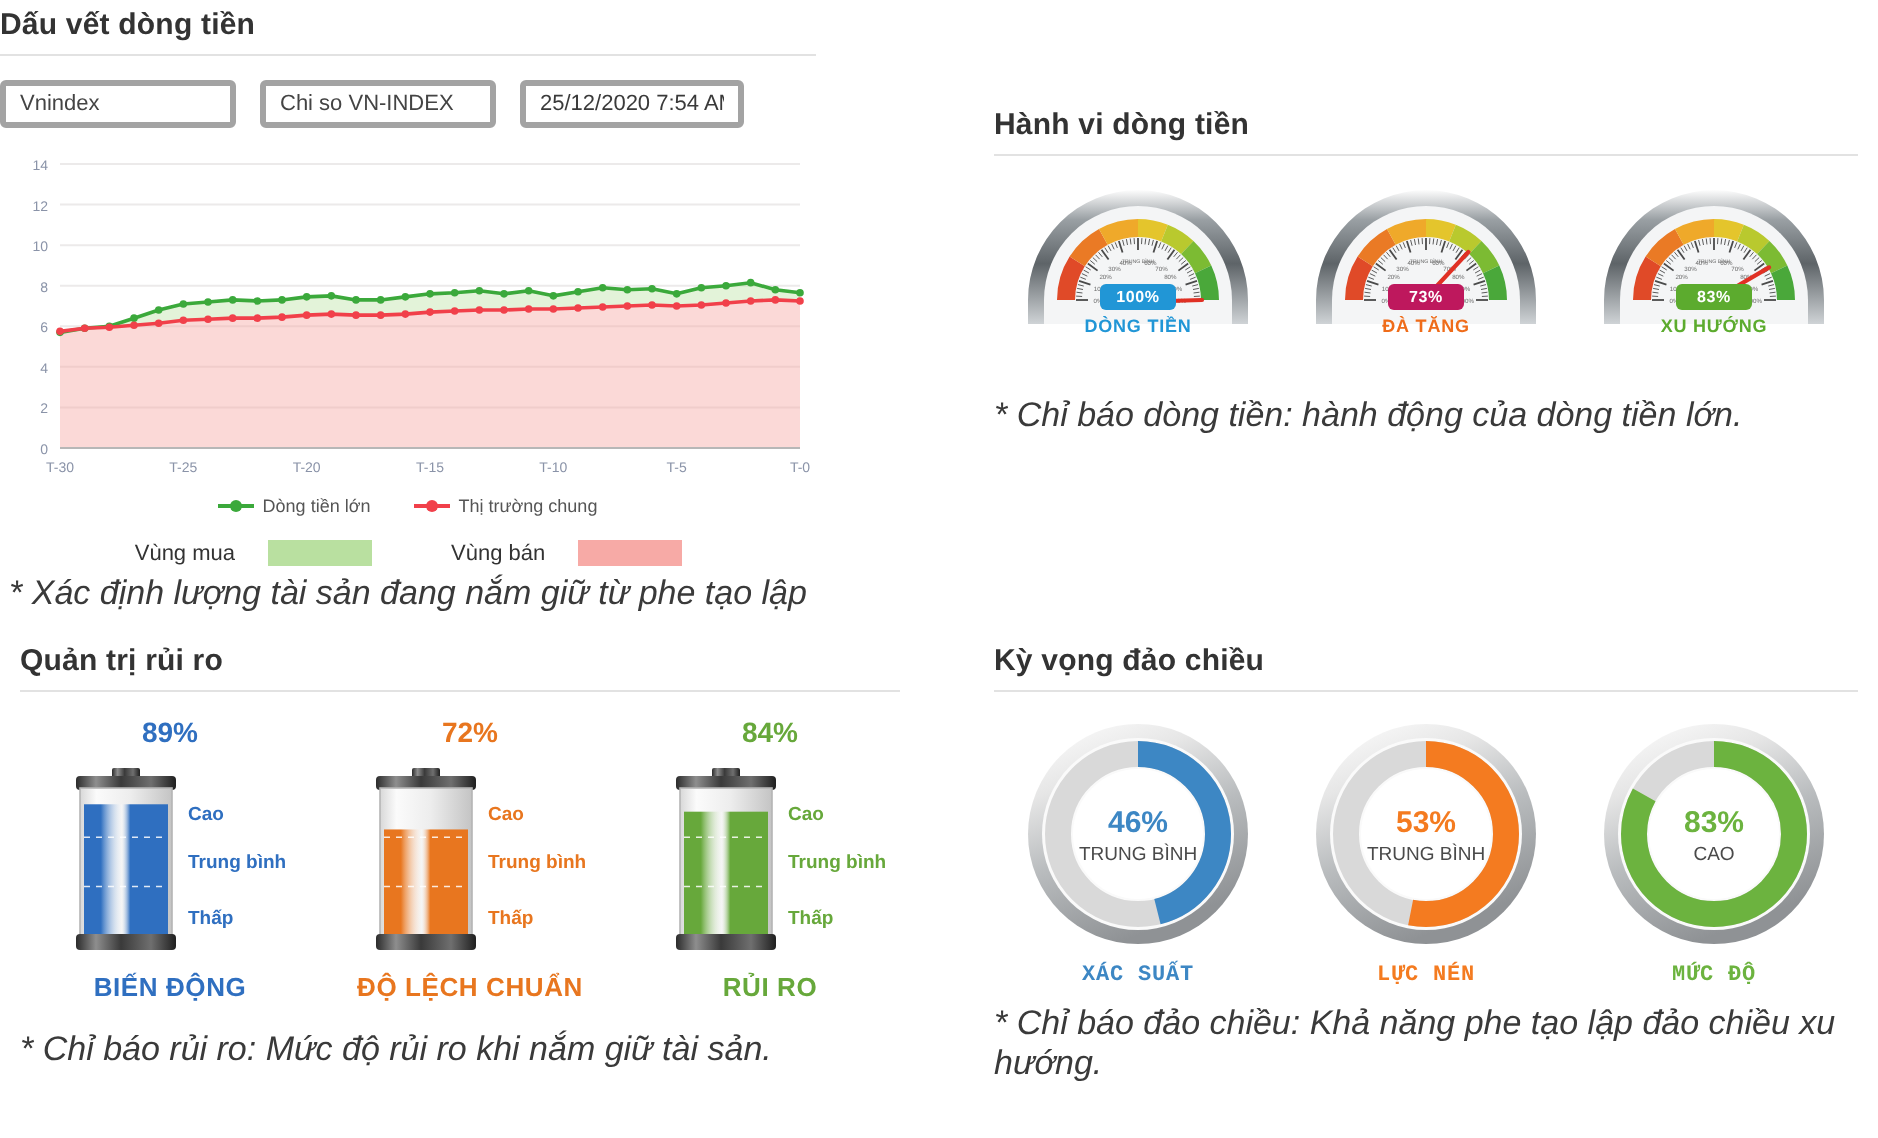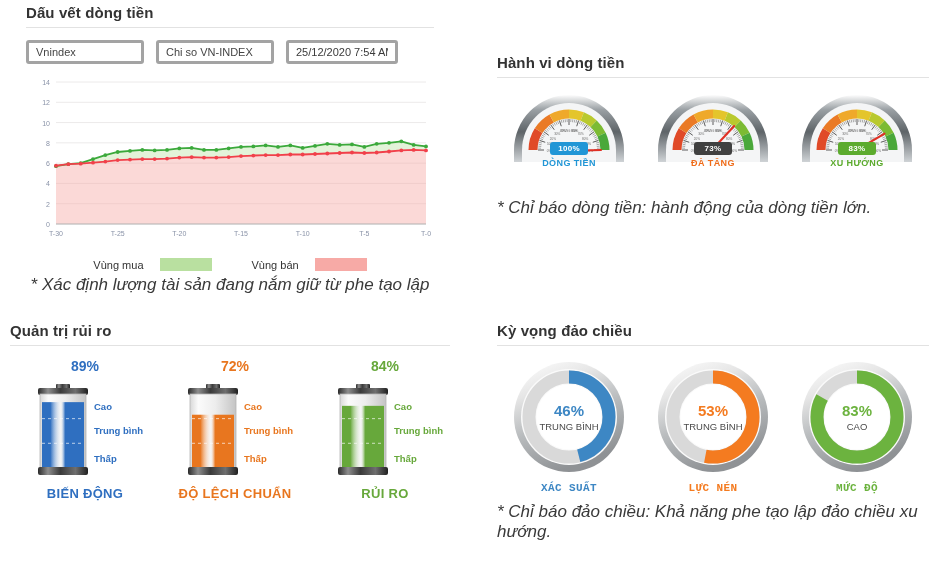--- a/index.html
+++ b/index.html
@@ -155,21 +155,21 @@
     margin-top: 6px;
     font-family: Liberation Mono, monospace;
   }
   svg { display: block; }
 </style>
 </head>
 <body>
 
 <div class="page">
 
-  <div class="panel" style="left:26px; top:4px; width:408px;">
+  <div class="panel" style="left:0; top:4px; width:408px;">
     <div class="panel-title">Dấu vết dòng tiền</div>
     <div class="panel-rule"></div>
 
     <div class="inputs-row">
       <input class="txt-input in-a" value="Vnindex" style="">
       <input class="txt-input in-b" value="Chi so VN-INDEX" style="">
       <input class="txt-input in-c" value="25/12/2020 7:54 AM" style="">
     </div>
 
     <div class="chart-wrap">
@@ -260,20 +260,30 @@
           <text x="30" y="162" text-anchor="middle" font-size="7" fill="#8a93a8" font-family="&quot;Liberation Sans&quot;, sans-serif">T-30</text>
           <text x="91.66666666666666" y="162" text-anchor="middle" font-size="7" fill="#8a93a8" font-family="&quot;Liberation Sans&quot;, sans-serif">T-25</text>
           <text x="153.33333333333331" y="162" text-anchor="middle" font-size="7" fill="#8a93a8" font-family="&quot;Liberation Sans&quot;, sans-serif">T-20</text>
           <text x="215" y="162" text-anchor="middle" font-size="7" fill="#8a93a8" font-family="&quot;Liberation Sans&quot;, sans-serif">T-15</text>
           <text x="276.66666666666663" y="162" text-anchor="middle" font-size="7" fill="#8a93a8" font-family="&quot;Liberation Sans&quot;, sans-serif">T-10</text>
           <text x="338.3333333333333" y="162" text-anchor="middle" font-size="7" fill="#8a93a8" font-family="&quot;Liberation Sans&quot;, sans-serif">T-5</text>
           <text x="400" y="162" text-anchor="middle" font-size="7" fill="#8a93a8" font-family="&quot;Liberation Sans&quot;, sans-serif">T-0</text>
         </svg>
     </div>
 
+    <div class="chart-legend">
+      <div class="leg-item">
+        <span class="leg-line" id="leg-green" style="background: rgb(59, 169, 59);"></span>
+        <span>Dòng tiền lớn</span>
+      </div>
+      <div class="leg-item">
+        <span class="leg-line" id="leg-red" style="background: rgb(241, 64, 74);"></span>
+        <span>Thị trường chung</span>
+      </div>
+    </div>
 
     <div class="zone-legend">
       <div class="zone-item">
         <span>Vùng mua</span>
         <span class="zone-swatch" id="sw-buy" style="background: rgb(185, 224, 160);"></span>
       </div>
       <div class="zone-item">
         <span>Vùng bán</span>
         <span class="zone-swatch" id="sw-sell" style="background: rgb(247, 170, 166);"></span>
       </div>
@@ -451,21 +461,21 @@
             <text x="48.819660112501055" y="44.47886967409693" text-anchor="middle" font-size="3.1" fill="#6b6b6b" font-family="&quot;Liberation Sans&quot;, sans-serif">40%</text>
             <text x="55" y="43.5" text-anchor="middle" font-size="2.6" fill="#6b6b6b" font-family="&quot;Liberation Sans&quot;, sans-serif">TRUNG BÌNH</text>
             <text x="61.180339887498945" y="44.47886967409693" text-anchor="middle" font-size="3.1" fill="#6b6b6b" font-family="&quot;Liberation Sans&quot;, sans-serif">60%</text>
             <text x="66.75570504584947" y="47.319660112501055" text-anchor="middle" font-size="3.1" fill="#6b6b6b" font-family="&quot;Liberation Sans&quot;, sans-serif">70%</text>
             <text x="71.18033988749895" y="51.74429495415053" text-anchor="middle" font-size="3.1" fill="#6b6b6b" font-family="&quot;Liberation Sans&quot;, sans-serif">80%</text>
             <text x="74.02113032590307" y="57.319660112501055" text-anchor="middle" font-size="3.1" fill="#6b6b6b" font-family="&quot;Liberation Sans&quot;, sans-serif">90%</text>
             <text x="75" y="63.5" text-anchor="middle" font-size="3.1" fill="#6b6b6b" font-family="&quot;Liberation Sans&quot;, sans-serif">100%</text>
             <line x1="53" y1="63" x2="76.16197969035687" y2="37.99644577182529" stroke="#e03024" stroke-width="2.1" stroke-linecap="round"></line>
             <circle cx="53" cy="63" r="2.6" fill="#d8d8d8" stroke="#9b9b9b" stroke-width="0.6"></circle>
           </svg>
-        <div class="gauge-badge" style="background: #404040;">73%</div>
+        <div class="gauge-badge" style="background: #be185d;">73%</div>
         <div class="gauge-caption" style="color: rgb(239, 108, 26);">ĐÀ TĂNG</div>
       </div>
       <div class="gauge-cell">
         <svg class="gauge-svg" width="110" height="78" viewBox="0 0 110 78">
             <defs>
               <linearGradient id="bez2" x1="0" y1="0" x2="0" y2="1">
                 <stop offset="0%" stop-color="#fdfdfd"></stop>
                 <stop offset="22%" stop-color="#9aa0a4"></stop>
                 <stop offset="55%" stop-color="#5e6468"></stop>
                 <stop offset="100%" stop-color="#cfd3d6"></stop>
@@ -673,20 +683,21 @@
               <line x1="32" y1="63.284000000000006" x2="74" y2="63.284000000000006" stroke="#ffffff" stroke-width="0.8" stroke-dasharray="3 3" stroke-opacity="0.85"></line>
               <text x="84" y="30" font-size="9.5" fill="#67a83b" font-weight="bold" font-family="&quot;Liberation Sans&quot;, sans-serif">Cao</text>
               <text x="84" y="54" font-size="9.5" fill="#67a83b" font-weight="bold" font-family="&quot;Liberation Sans&quot;, sans-serif">Trung bình</text>
               <text x="84" y="82" font-size="9.5" fill="#67a83b" font-weight="bold" font-family="&quot;Liberation Sans&quot;, sans-serif">Thấp</text>
             </svg>
           </div>
         <div class="batt-title" style="color: rgb(103, 168, 59);">RỦI RO</div>
       </div>
     </div>
 
+    <div class="footnote" style="margin-top:14px;">* Chỉ báo rủi ro: Mức độ rủi ro khi nắm giữ tài sản.</div>
   </div>
 
   <div class="panel" style="left:497px; top:322px; width:432px;">
     <div class="panel-title">Kỳ vọng đảo chiều</div>
     <div class="panel-rule"></div>
 
     <div class="donut-row" id="donut-row">
       <div class="donut-cell">
         <svg width="118" height="118" viewBox="0 0 118 118" style="margin:0 auto;">
             <defs>

